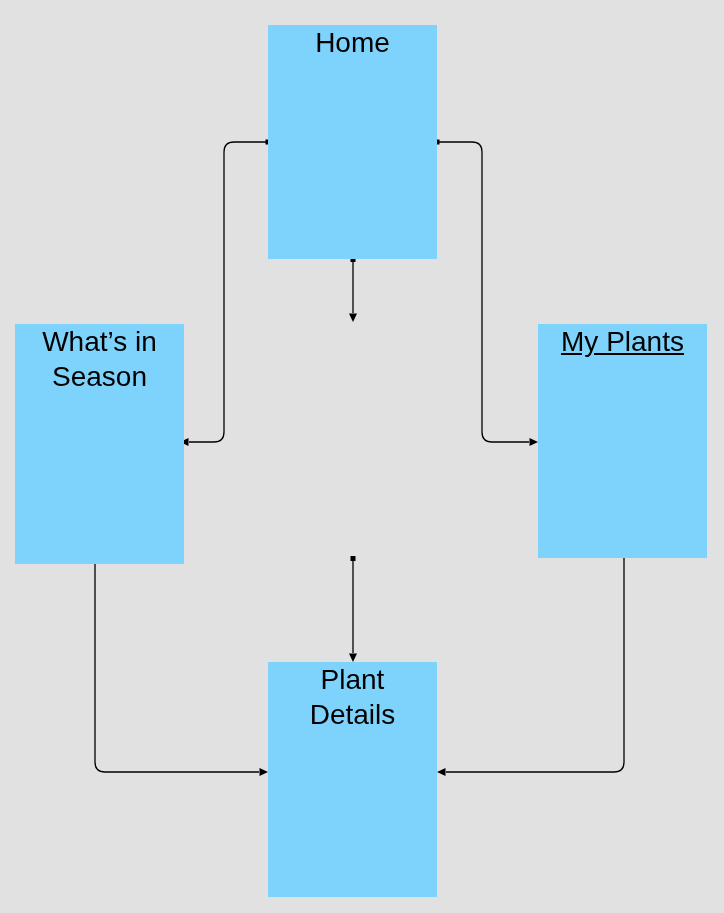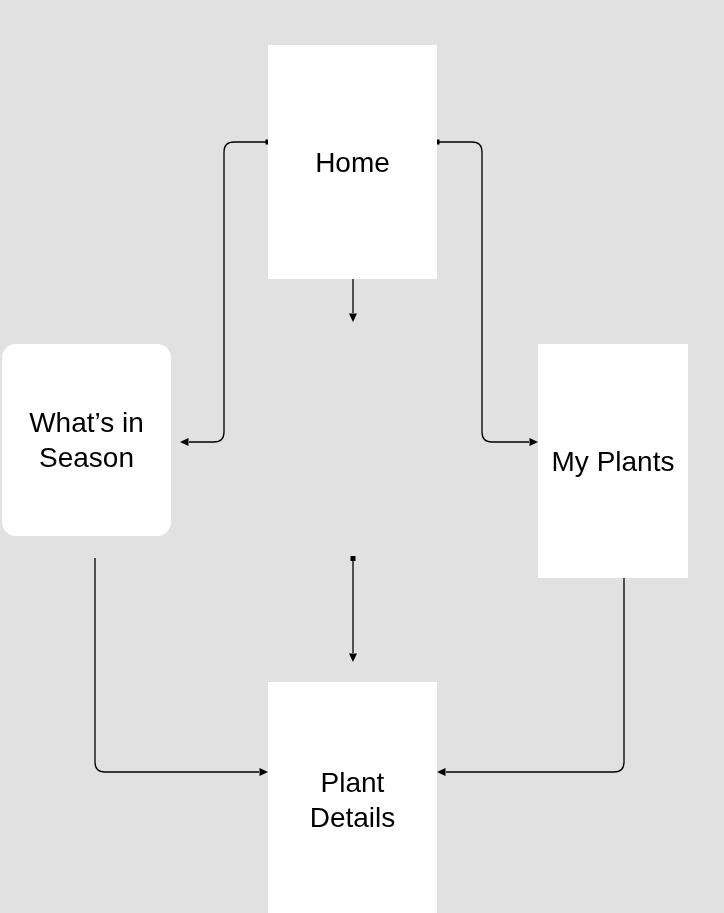--- a/index.html
+++ b/index.html
@@ -26,37 +26,35 @@
     stroke: #000000;
     stroke-width: 1.3;
   }
   .edges polygon,
   .edges rect {
     fill: #000000;
     stroke: none;
   }
   .node {
     position: absolute;
-    background: #ffffff;
+    background: #7dd3fc;
     display: flex;
-    align-items: center;
     justify-content: center;
     text-align: center;
-    margin-top: 20px;
   }
   .node-label {
     font-size: 28px;
     line-height: 35px;
     color: #000000;
     white-space: pre-line;
   }
   .node-home          { left: 268px; top: 25px;  width: 169px; height: 234px; }
-  .node-whats-in-season { left: 2px;  top: 324px; width: 169px; height: 192px; border-radius: 14px; }
+  .node-whats-in-season { left: 15px;  top: 324px; width: 169px; height: 240px; }
   .node-find-a-plant  { left: 268px; top: 323px; width: 169px; height: 235px; }
-  .node-my-plants     { left: 538px; top: 324px; width: 150px; height: 234px; }
+  .node-my-plants     { left: 538px; top: 324px; width: 169px; height: 234px; text-decoration: underline; }
   .node-plant-details { left: 268px; top: 662px; width: 169px; height: 235px; }
 </style>
 </head>
 <body>
 
 <div class="canvas">
 
   <svg class="edges" width="724" height="913" viewBox="0 0 724 913">
 
     <g>

